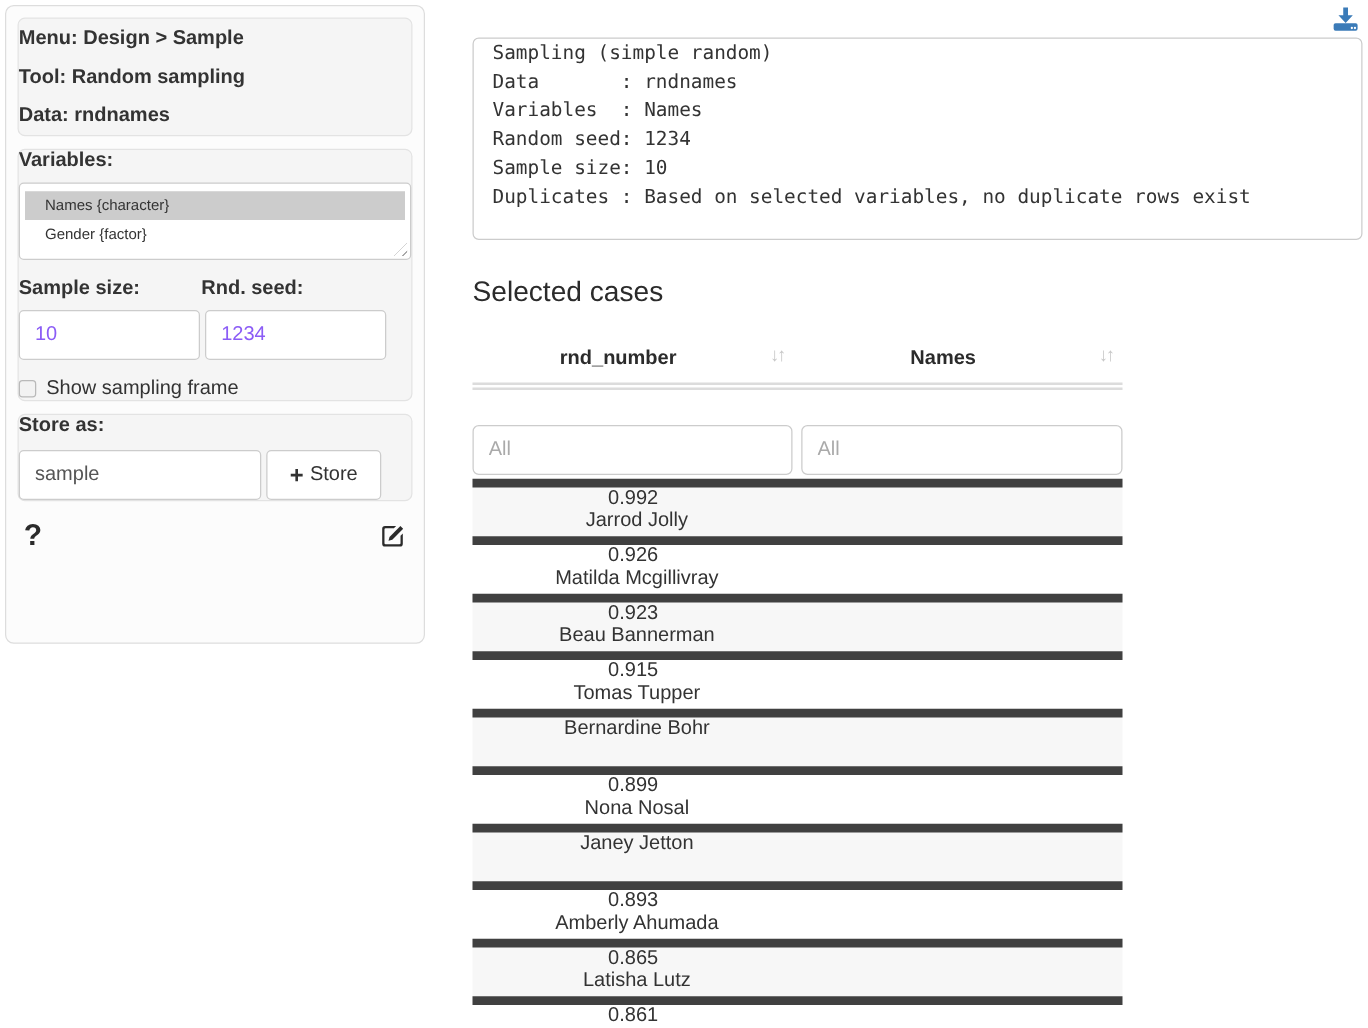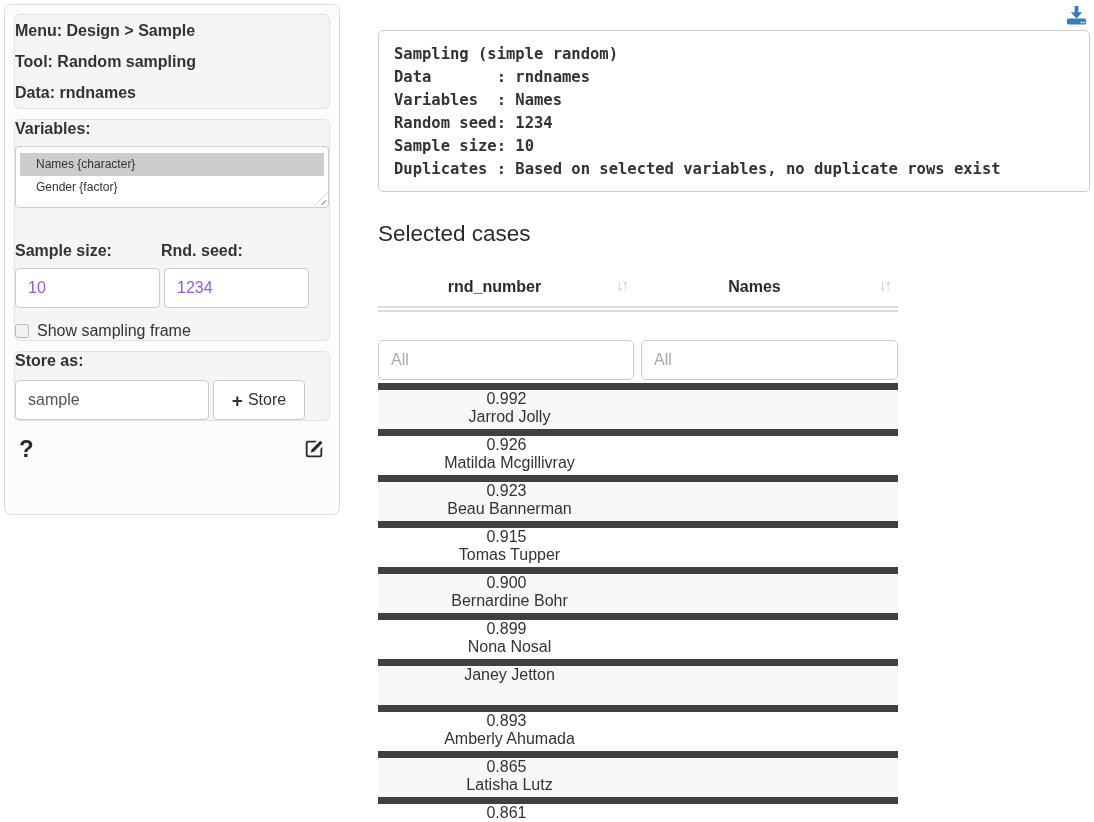--- a/index.html
+++ b/index.html
@@ -20,21 +20,21 @@
   .opt { font-size:12px; line-height:23px; padding:0 6px 0 16px; color:#333;
          white-space:nowrap; cursor:default; }
   .opt.selected { background:#ccc; }
   .resize-handle { position:absolute; right:2px; bottom:2px; width:11px; height:11px;
          background:repeating-linear-gradient(135deg, transparent 0 2px, #aaa 2px 3px, transparent 3px 5px);
          clip-path:polygon(100% 0, 0 100%, 100% 100%); }
 
   .two-col { display:flex; gap:4px; }
   .two-col > div { width:145px; }
   .lbl-row { margin-top:14px; margin-bottom:8px; display:flex; }
-  .lbl-row .field-label { width:146px;margin-top:20px; }
+  .lbl-row .field-label { width:146px; }
   .text-input { width:100%; height:40px; border:1px solid #ccc; border-radius:4px;
                 font-size:16px; color:#8b5cf6; padding:0 12px;
                 font-family:"Liberation Sans", sans-serif; background:#fff; }
   .text-input::placeholder { color:#aaa; }
 
   .check-row { display:flex; align-items:center; margin-top:14px; }
   .checkbox { width:14px; height:14px; border:1px solid #b9b9b9; border-radius:3px;
               background:#f2f2f2; margin-right:8px; }
   .check-label { font-size:16px; color:#333; }
 
@@ -49,21 +49,21 @@
                padding:4px 5px 0 5px; }
   .help-q { font-weight:bold; font-size:24px; color:#2b2b2b; cursor:pointer; }
   .edit-ic { width:22px; height:22px; cursor:pointer; }
 
   
   .download-btn { position:absolute; top:4px; right:6px; width:23px; height:23px; cursor:pointer; }
 
   .summary-pre { position:absolute; left:378px; top:30px; width:712px; height:162px;
                  background:#fff; border:1px solid #ccc; border-radius:5px;
                  font-family:"DejaVu Sans Mono", monospace; font-size:15.5px; line-height:23px;
-                 color:#333; padding:12px 15px; white-space:pre; overflow:hidden;font-weight:bold; }
+                 color:#333; padding:0 15px; white-space:pre; overflow:hidden; }
 
   .cases-heading { position:absolute; left:378px; top:221px; font-size:22.5px;
                    font-weight:500; color:#2b2b2b; }
 
   .table-wrap { position:absolute; left:378px; top:267px; width:520px; }
   .thead { display:flex; }
   .th { position:relative; height:39px; font-weight:bold; font-size:16px; color:#2b2b2b;
         display:flex; align-items:center; justify-content:center; cursor:pointer;
         padding-right:24px; }
   .th1 { width:257px; } .th2 { width:263px; }
@@ -185,21 +185,20 @@
     </div>
       <div class="tr stripe" style="">
       <div class="td td1">0.923</div>
       <div class="td td2">Beau Bannerman</div>
     </div>
       <div class="tr" style="">
       <div class="td td1">0.915</div>
       <div class="td td2">Tomas Tupper</div>
     </div>
       <div class="tr stripe" style="">
-      <div class="td td1">0.900</div>
       <div class="td td2">Bernardine Bohr</div>
     </div>
       <div class="tr" style="">
       <div class="td td1">0.899</div>
       <div class="td td2">Nona Nosal</div>
     </div>
       <div class="tr stripe" style="">
       <div class="td td2">Janey Jetton</div>
     </div>
       <div class="tr" style="">

